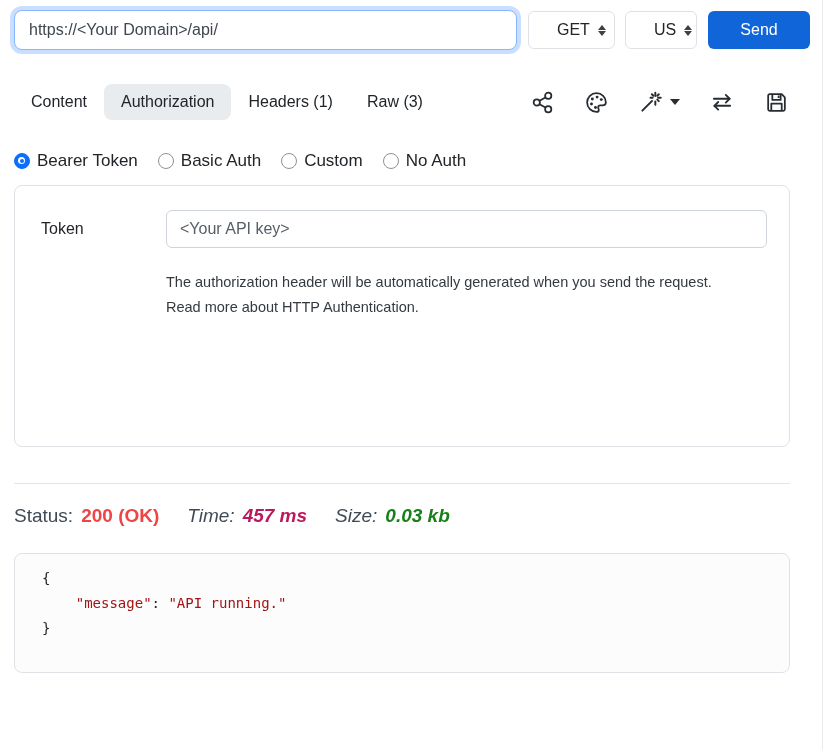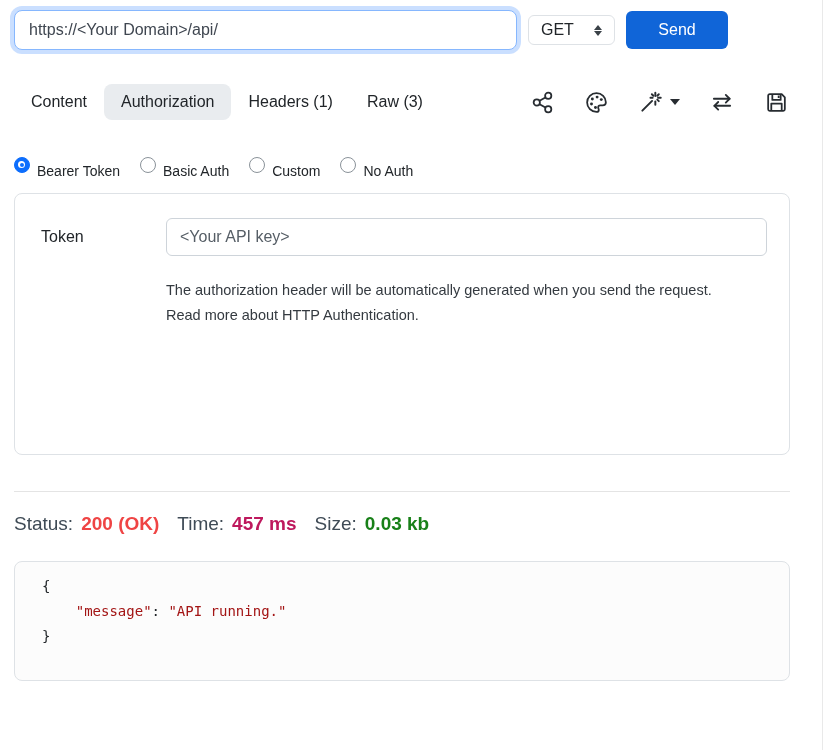--- a/index.html
+++ b/index.html
@@ -18,25 +18,25 @@
     width: 503px; height: 40px;
     font-family: "Liberation Sans", sans-serif;
     font-size: 16px; color: #3f4650;
     padding: 0 14px;
     border: 1px solid #86b7fe; border-radius: 8px;
     outline: none;
     box-shadow: 0 0 0 4px rgba(13,110,253,0.22);
     background: #fff;
   }
   .select-box {
-    height: 30px; background: #fff;
+    height: 38px; background: #fff;
     border: 1px solid #dee2e6; border-radius: 6px;
     display: flex; align-items: center; justify-content: space-between;
     font-size: 16px; color: #212529;
-    padding: 0 12px; cursor: pointer;
+    padding: 0 28px; cursor: pointer;
   }
   .select-method { width: 87px; margin-left: 11px; }
   .select-region { width: 72px; margin-left: 10px; }
   .updown-arrows { display: flex; flex-direction: column; align-items: center; gap: 1px; margin-left: 8px; }
   .updown-arrows i {
     width: 0; height: 0; border-left: 4px solid transparent; border-right: 4px solid transparent;
   }
   .updown-arrows i.up { border-bottom: 5px solid #3a4148; }
   .updown-arrows i.down { border-top: 5px solid #3a4148; }
   .send-btn {
@@ -71,42 +71,42 @@
   }
   .radio-circle.checked { border-color: #0d6efd; background: #0d6efd; }
   .radio-circle.checked::after {
     content: ""; position: absolute; left: 3px; top: 3px; width: 7px; height: 7px;
     border-radius: 50%; background: #fff;
   }
   .radio-circle.checked::before {
     content: ""; position: absolute; left: 4.5px; top: 4.5px; width: 4px; height: 4px;
     border-radius: 50%; background: #0d6efd; z-index: 1;
   }
-  .radio-label { font-size: 14px; color: #212529; margin-top: 12px; }
+  .radio-label { font-size: 17px; color: #212529; }
 
   
   .token-panel {
     width: 776px; height: 262px; margin-top: 14px;
     border: 1px solid #dee2e6; border-radius: 8px; background: #fff;
   }
   .token-row { display: flex; align-items: center; padding: 24px 22px 0 26px; }
   .token-label { font-size: 16px; color: #212529; width: 125px; flex: none; }
   .token-input {
     flex: 1; height: 38px;
     font-family: "Liberation Sans", sans-serif; font-size: 16px; color: #212529;
     border: 1px solid #ced4da; border-radius: 6px; padding: 8px 13px; outline: none;
   }
   .token-input::placeholder { color: #565e66; opacity: 1; }
   .token-help { margin: 22px 60px 0 151px; font-size: 14.5px; color: #343a40; line-height: 25px; }
 
   
   .divider { width: 776px; height: 1px; background: #e4e4e4; margin-top: 36px; border: none; }
   .status-row { display: flex; align-items: baseline; margin-top: 21px; font-size: 19px; }
   .status-group { display: flex; align-items: baseline; }
-  .status-group + .status-group { margin-left: 18px; }
+  .status-group + .status-group { margin-left: 28px; font-style: italic; }
   .status-label { color: #3f4b56; margin-right: 8px; }
   .status-value { font-weight: bold; }
 
   
   .response-tabs { margin-top: 36px; }
   .response-tabs .tab { margin-right: 16px; }
 
   
   .code-panel {
     width: 776px; height: 120px; margin-top: 26px;
@@ -122,20 +122,27 @@
 </style>
 </head>
 <body>
 
 <div class="page">
 
   <div class="request-bar">
     <input class="url-input" type="text" value="https://&lt;Your Domain&gt;/api/" style="">
     <div class="select-box select-method">
       <span>GET</span>
+      <span class="updown-arrows">
+          <i class="up"></i>
+          <i class="down"></i>
+        </span>
+    </div>
+    <div class="select-box select-region">
+      <span>US</span>
       <span class="updown-arrows">
           <i class="up"></i>
           <i class="down"></i>
         </span>
     </div>
     <button class="send-btn" style="background:#1065d8">Send</button>
   </div>
 
   <div class="tabs-row">
     <div class="tab">Content</div>

